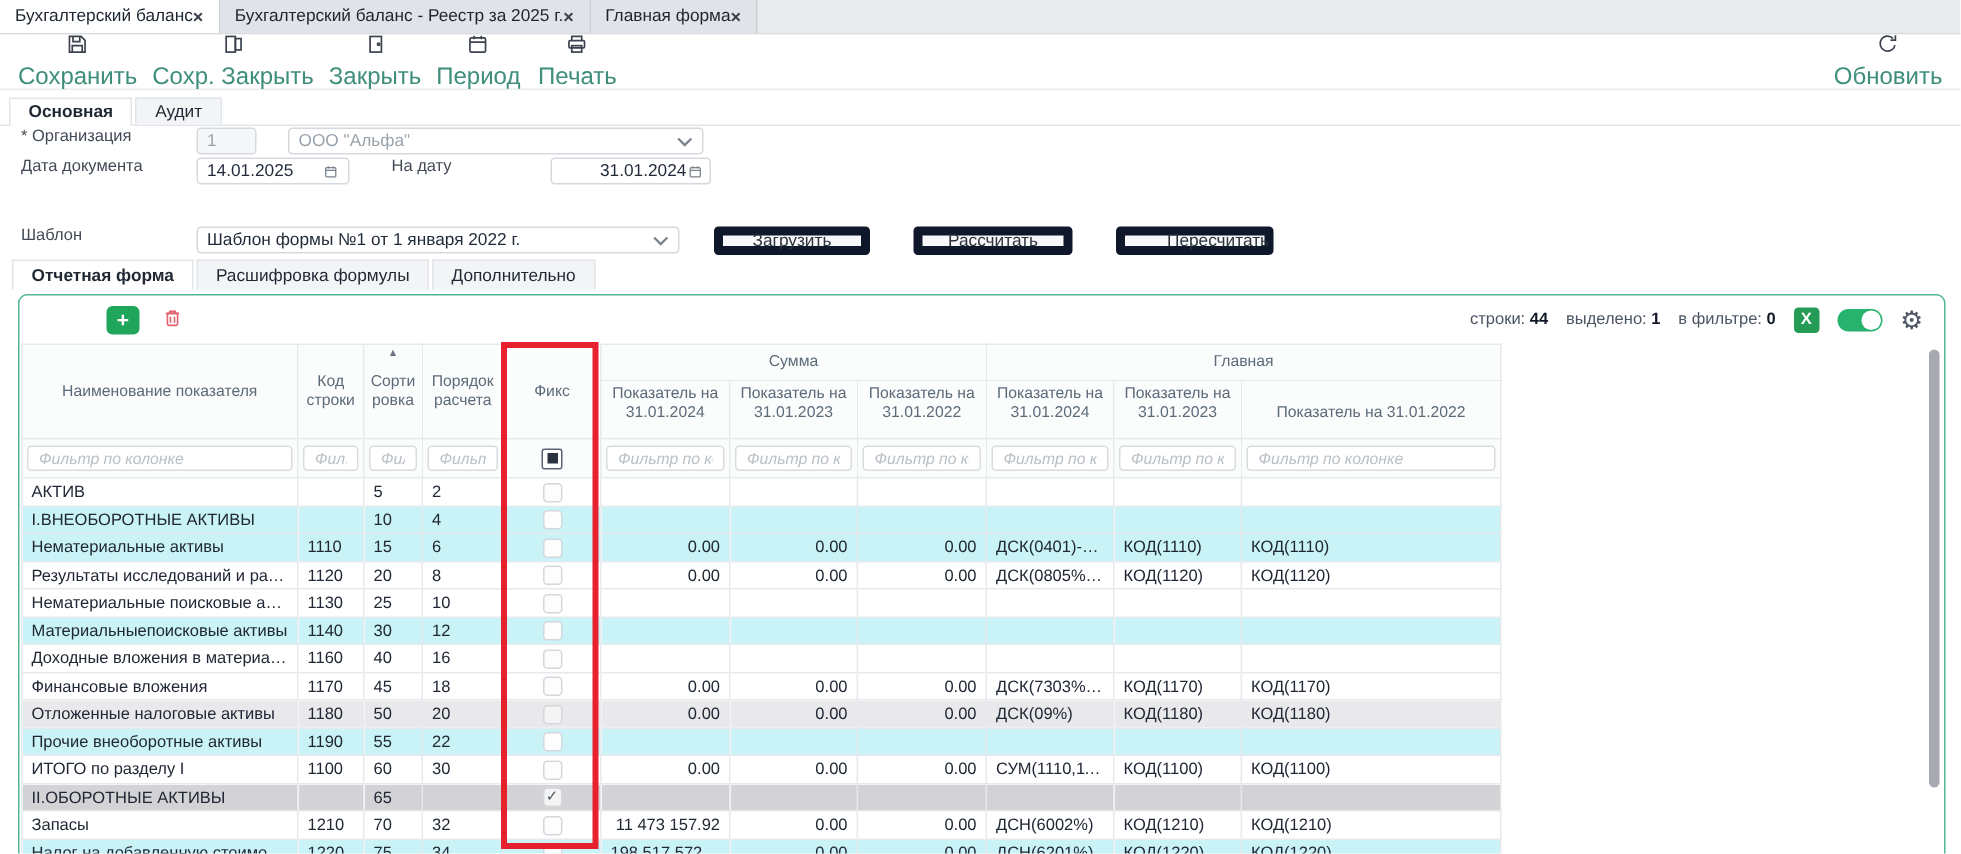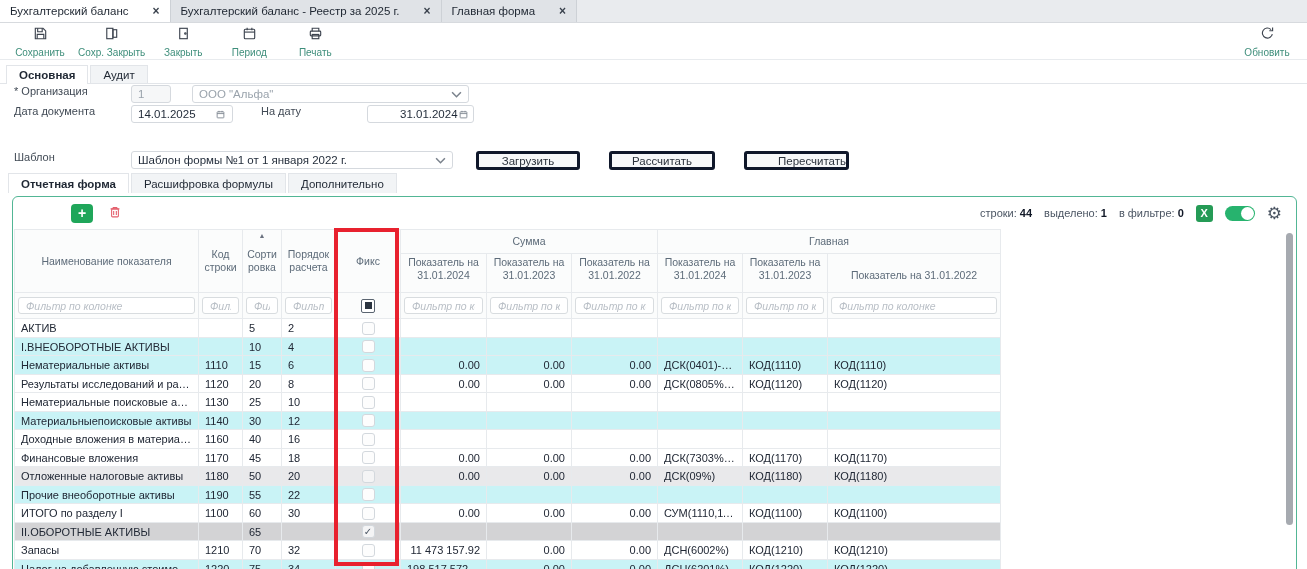--- a/index.html
+++ b/index.html
@@ -5,50 +5,50 @@
   * { box-sizing: border-box; margin: 0; padding: 0; }
   html,body { width:1307px; height:569px; }
   body {
     font-family:"Liberation Sans", sans-serif;
     font-size:12px; color:#2b2f36; background:#fff;
     position:relative; overflow:hidden;
   }
   
   .wtabbar { position:absolute; left:0; top:0; right:0; height:23px;
     background:#e9ebee; display:flex; align-items:stretch; border-bottom:1px solid #d7dade; }
-  .wtab { display:flex; align-items:center; gap:24px; padding:0 10px;
+  .wtab { display:flex; align-items:center; gap:0; padding:0 10px;
     font-size:11.5px; color:#1d2530; background:#e0e3e7; border-right:1px solid #cdd1d6; cursor:default; }
   .wtab.active { background:#fff; }
   .wtab .x { font-size:12px; font-weight:bold; color:#3a424d; line-height:1; }
   
   .toolbar { position:absolute; left:0; top:23px; right:0; height:37px;
     display:flex; align-items:center; padding:0 12px; border-bottom:1px solid #e8ebee; background:#fff; }
   .tbtns { display:flex; gap:10px; }
   .tbtn { display:flex; flex-direction:column; align-items:center; justify-content:center;
     min-width:56px; gap:2px; cursor:pointer; }
   .tbtn svg { width:17px; height:17px; fill:none; stroke:#3c434e; stroke-width:1.2; }
-  .tbtn .lbl { font-size:10px; color:#3e8e7b; white-space:nowrap; }
+  .tbtn .lbl { font-size:16px; color:#3e8e7b; white-space:nowrap; }
   .tbtn.refresh { margin-left:auto; }
   
   .mtabs { position:absolute; left:0; top:64px; right:0; height:20px; padding-left:6px; border-bottom:1px solid #e2e5e9; }
   .mtab { display:inline-block; padding:3px 12px 2px; font-size:11.5px; color:#1f2733;
     background:#f2f4f6; border:1px solid #e2e5e9; border-bottom:none; margin-right:2px; position:relative; top:1px; }
   .mtab.active { background:#fff; font-weight:bold; padding-bottom:3px; }
   
   .form-area { position:absolute; left:14px; top:85px; width:800px; height:88px; }
   .frow { position:absolute; left:0; height:18px; display:flex; align-items:flex-start;gap:16px; }
   .flabel { font-size:11px; color:#414a55; }
   .inp { border:1px solid #d5d9de; border-radius:3px; height:18px; font-size:11.5px;
     color:#1f2937; background:#fff; display:flex; align-items:center; padding:0 6px; position:relative; }
   .inp.disabled { background:#f6f7f8; color:#9aa3ac; }
   .inp .chev { margin-left:auto; display:flex; }
   .inp .chev svg, .inp .cal svg { width:11px; height:11px; fill:none; stroke:#7a828c; stroke-width:1.4; }
   .inp .cal { margin-left:auto; display:flex; }
   .txt-ellip { overflow:hidden; white-space:nowrap; text-overflow:ellipsis; }
-  .abtn { border:3px solid #0f172a; background:#f7f8f9; border-radius:3px; height:19px;
+  .abtn { border:6px solid #0f172a; background:#f7f8f9; border-radius:3px; height:19px;
     font-size:11.5px; color:#2b323c; display:flex; align-items:center; justify-content:center; cursor:pointer;
     font-family:"Liberation Sans", sans-serif; }
   
   .rtabs { position:absolute; left:0; top:173px; right:0; height:23px; padding-left:8px; }
   .rtab { display:inline-block; padding:4px 12px 3px; font-size:11.5px; color:#1f2733;
     background:#f2f4f6; border:1px solid #e2e5e9; border-bottom:none; margin-right:2px; }
   .rtab.active { background:#fff; font-weight:bold; }
   
   .panel { position:absolute; left:12px; top:196px; width:1285px; height:380px;
     border:1px solid #52b695; border-radius:6px; background:#fff; overflow:hidden; }

